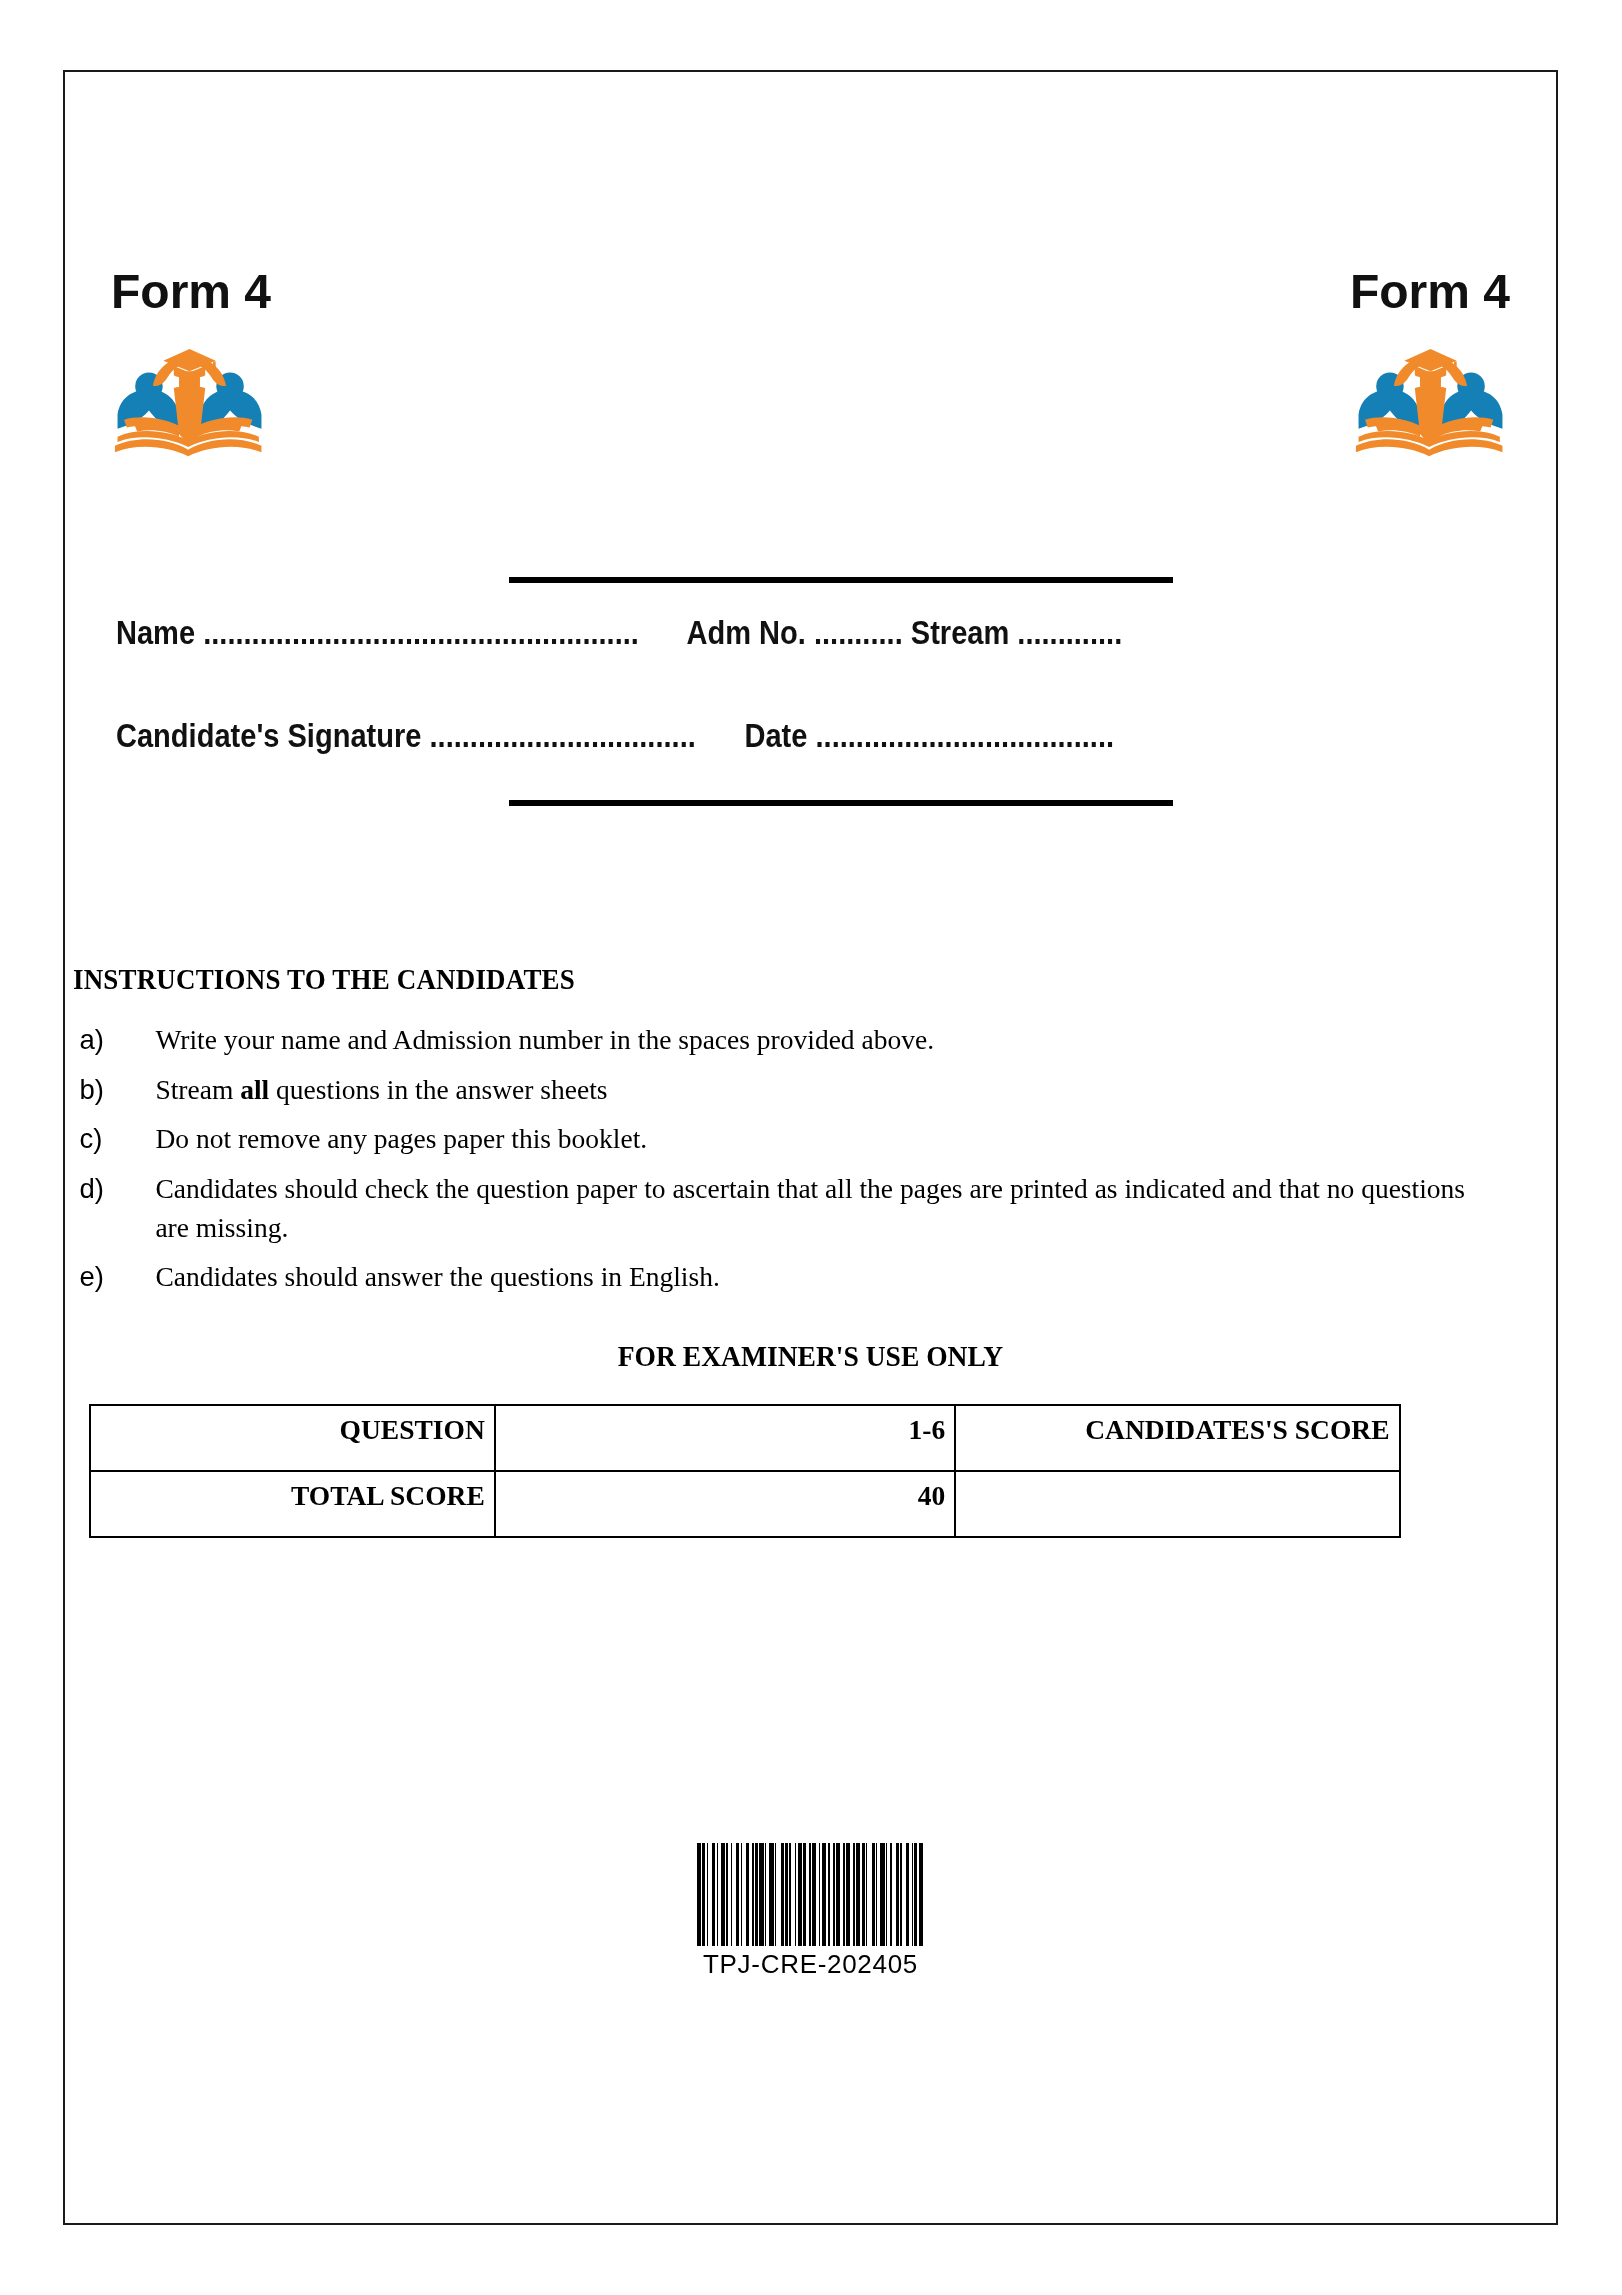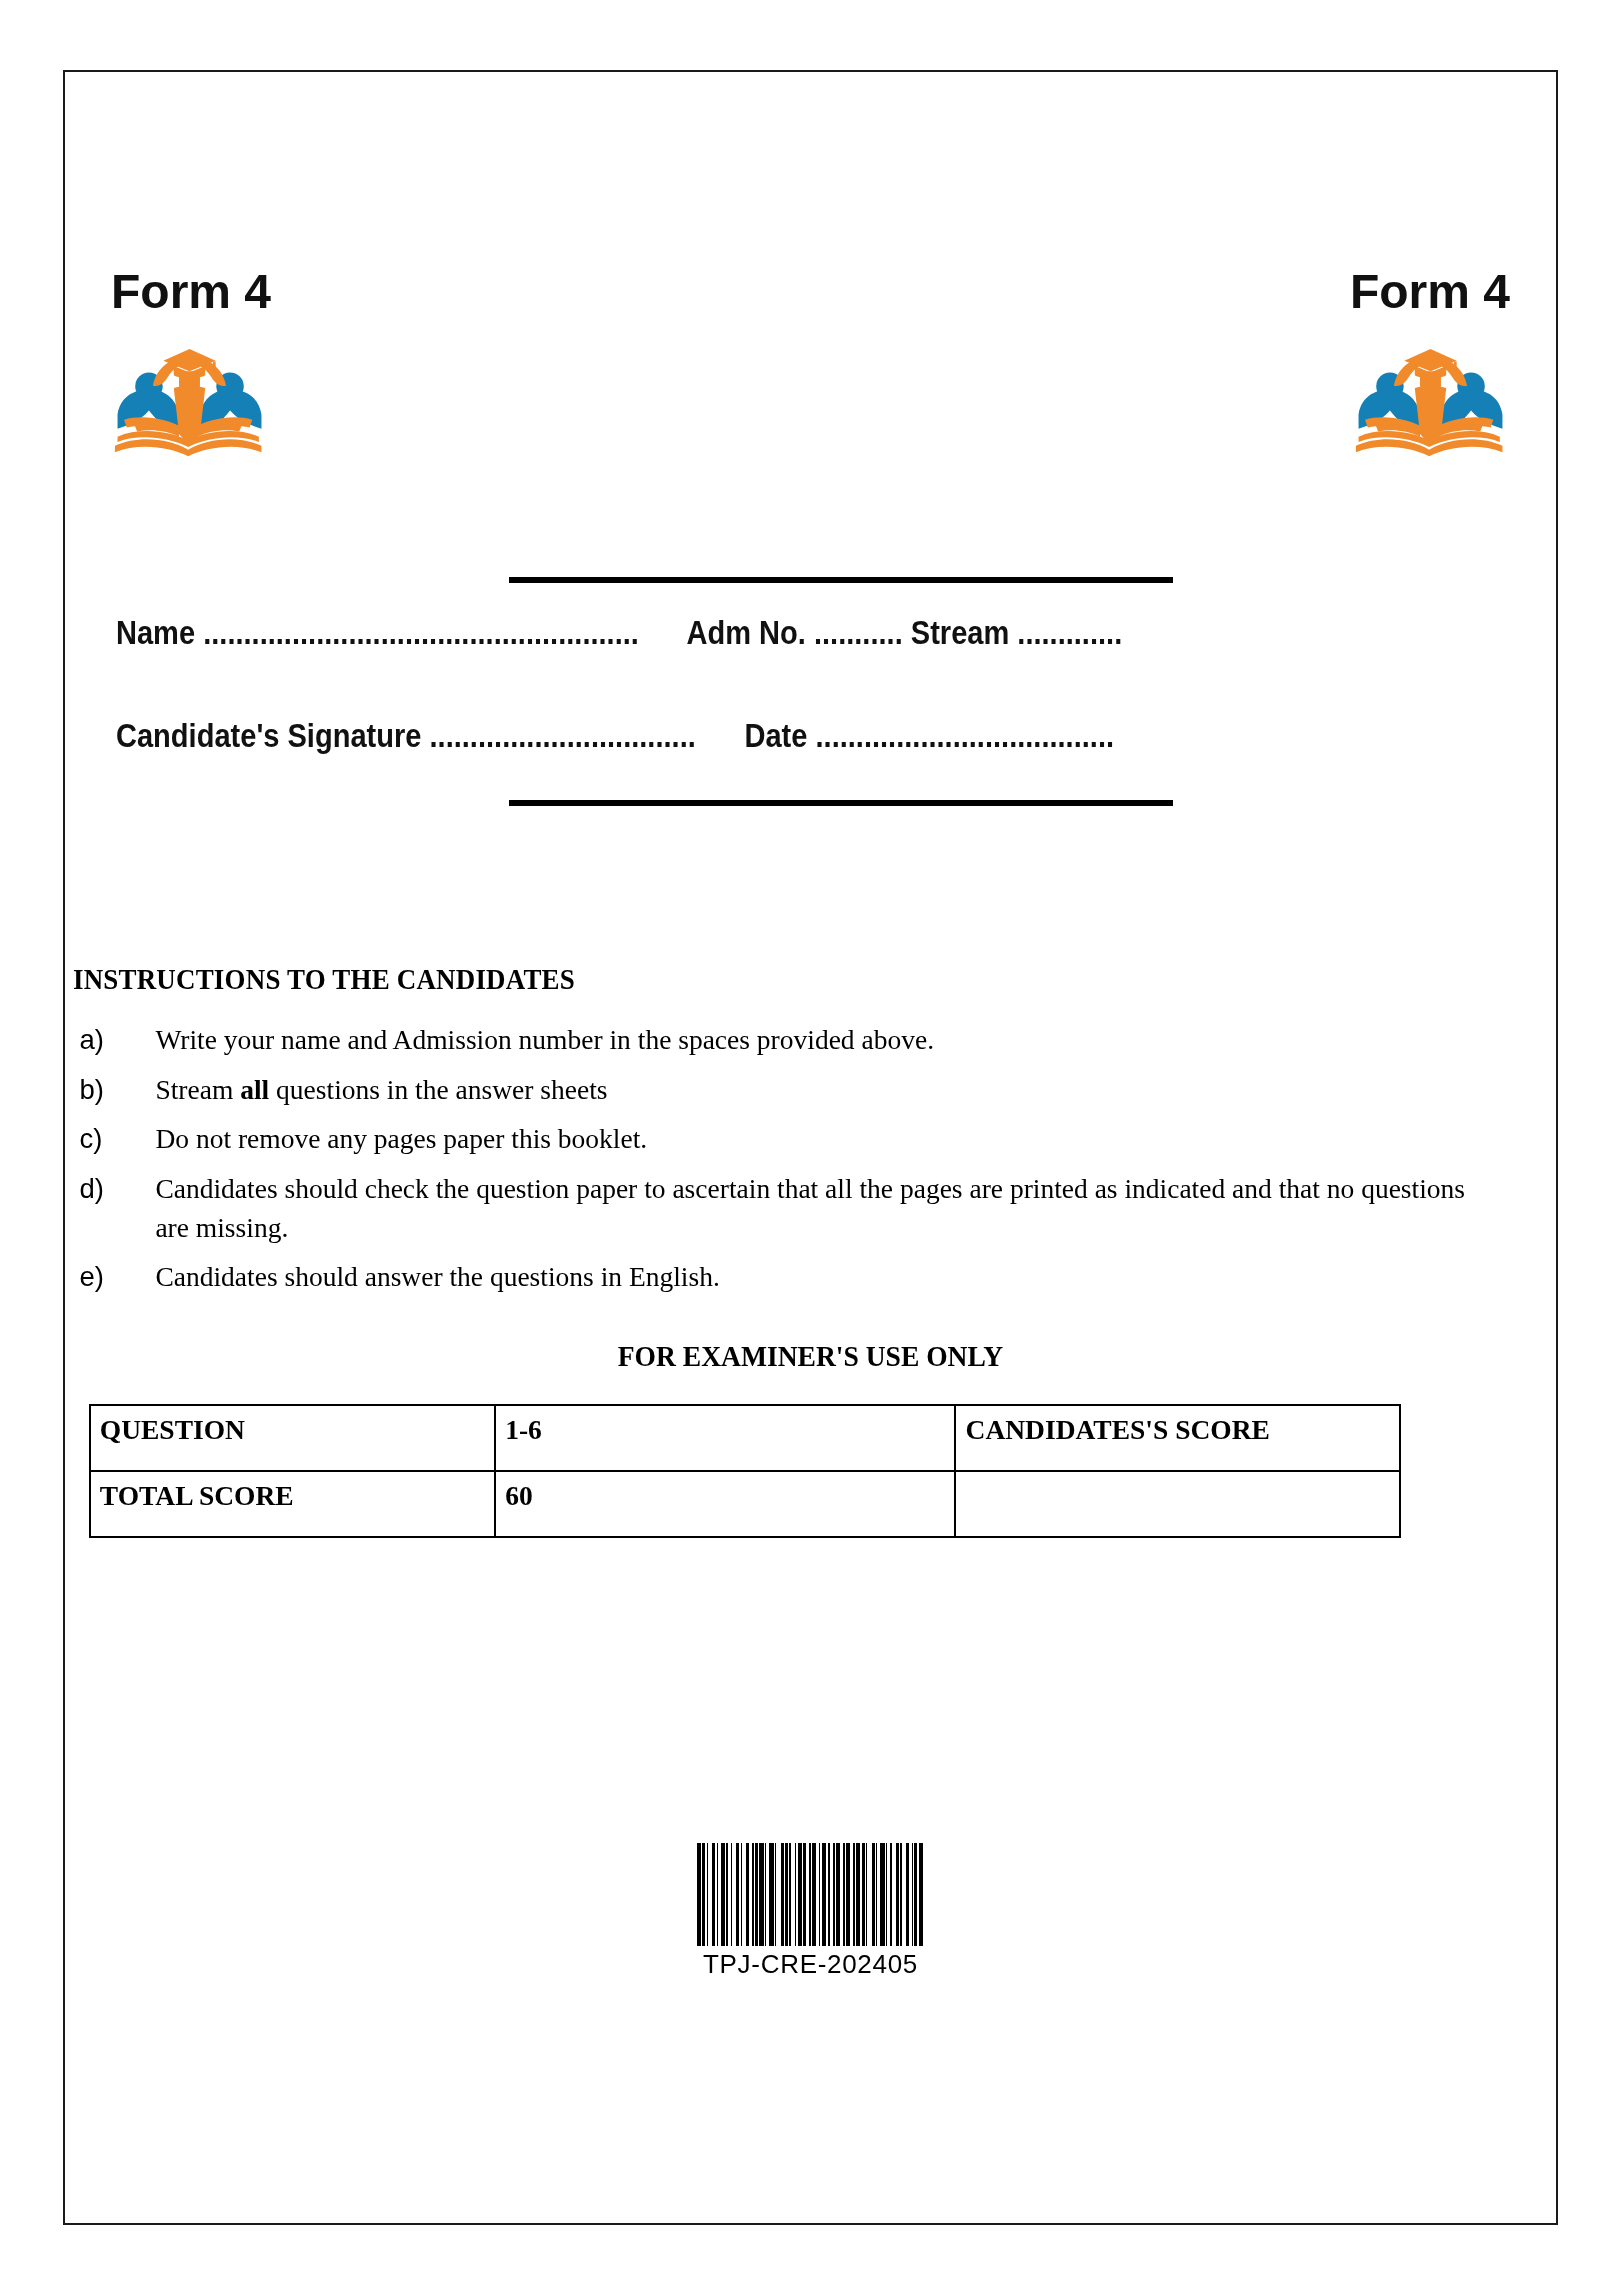--- a/index.html
+++ b/index.html
@@ -223,20 +223,21 @@
   table.examiner-table td {
     border: 2px solid #000;
     font-family: "Liberation Serif", "DejaVu Serif", serif;
     font-weight: bold;
     font-size: 27.5px;
     color: #000;
     padding: 7.9px 9.2px 0 9.2px;
     height: 56px;
     vertical-align: top;
     transform-origin: left top;
+    text-align: right;
   }
   td.col-q    { width: 385px; }
   td.col-r    { width: 440px; }
   td.col-s    { width: 424px; border-radius: 32px; }
 
   
   .barcode-block {
     position: absolute;
     left: 50%;
     transform: translateX(-50%);
@@ -379,21 +380,21 @@
 
   <table class="examiner-table">
     <tbody>
           <tr>
       <td class="col-q">QUESTION</td>
       <td class="col-r">1-6</td>
       <td class="col-s">CANDIDATES'S SCORE</td>
     </tr>
     <tr>
       <td class="col-q">TOTAL SCORE</td>
-      <td class="col-r">60</td>
+      <td class="col-r">40</td>
       <td class="col-s"></td>
     </tr>
   </tbody>
       </table>
 
   <div class="barcode-block">
     <div class="barcode-bars" id="barcode-bars">
           <i style="width: 4.3px; background: rgb(0, 0, 0);"></i>
           <i style="width: 1.4px; background: transparent;"></i>
           <i style="width: 2.9px; background: rgb(0, 0, 0);"></i>

